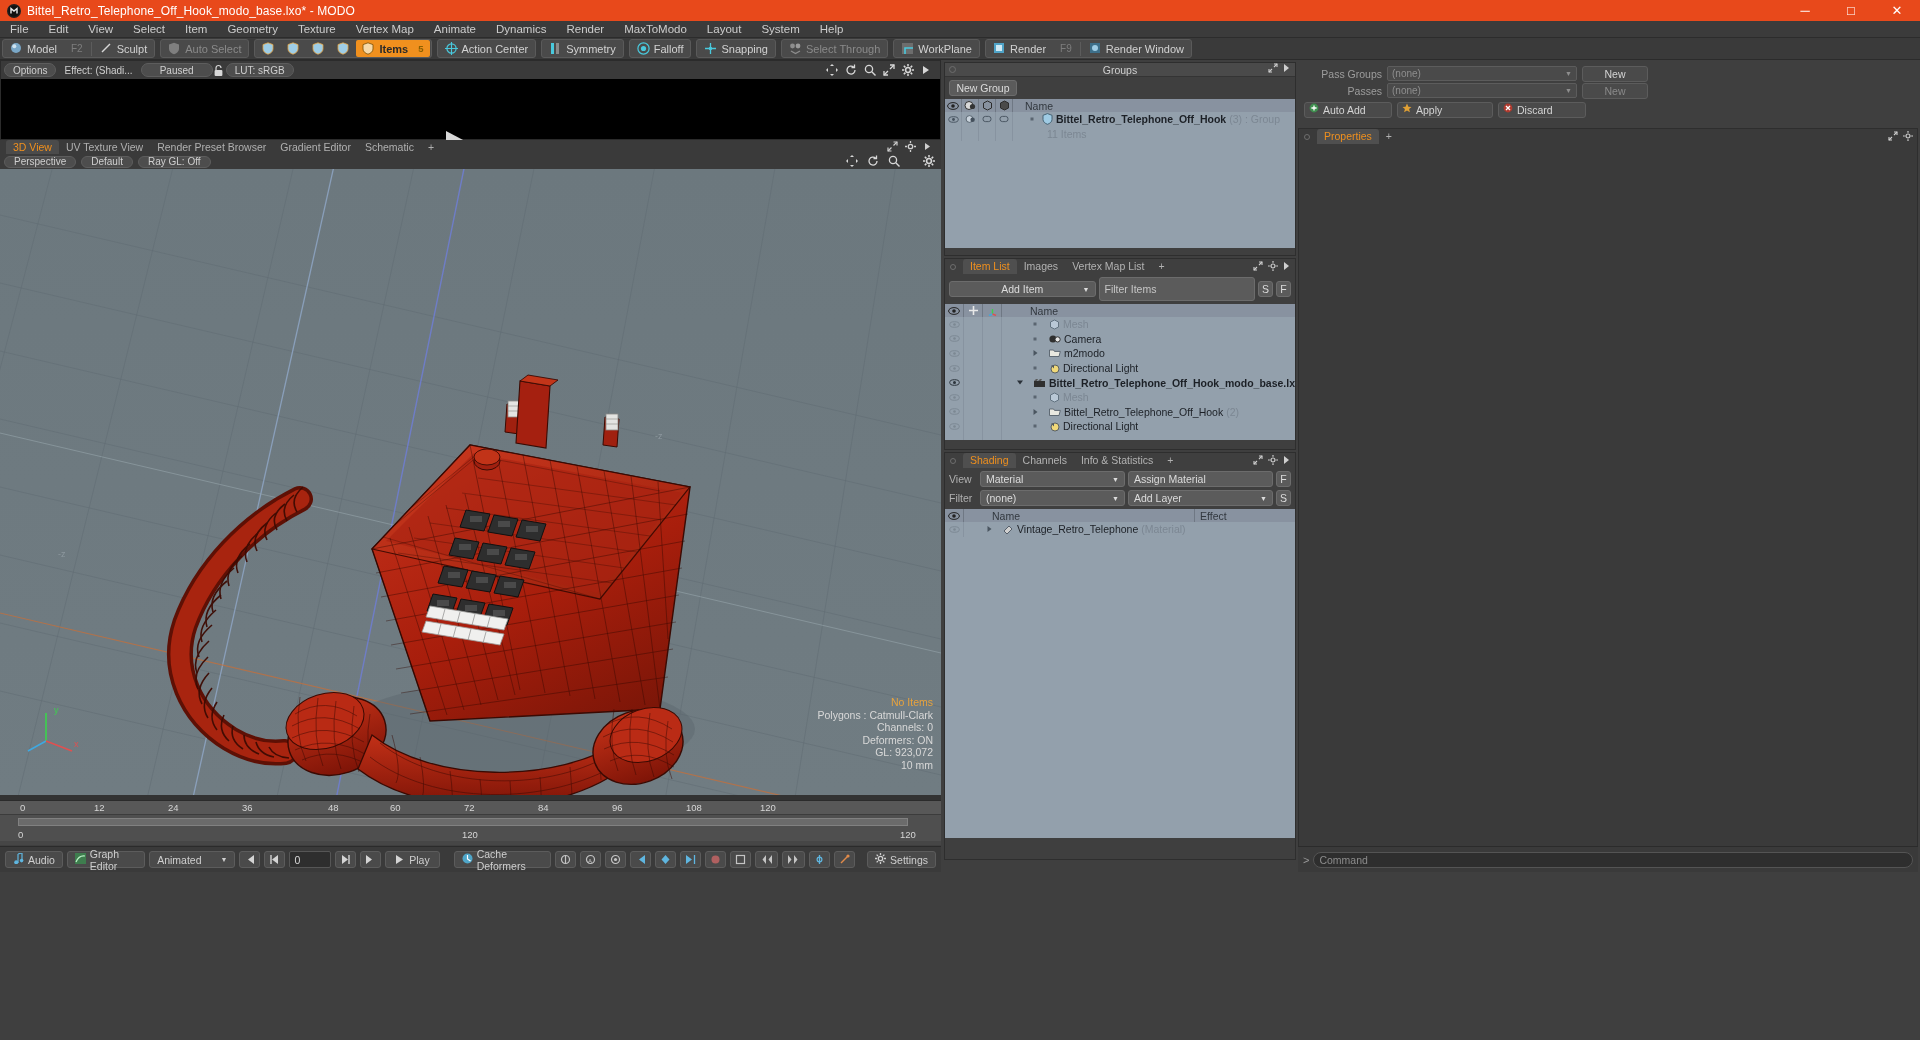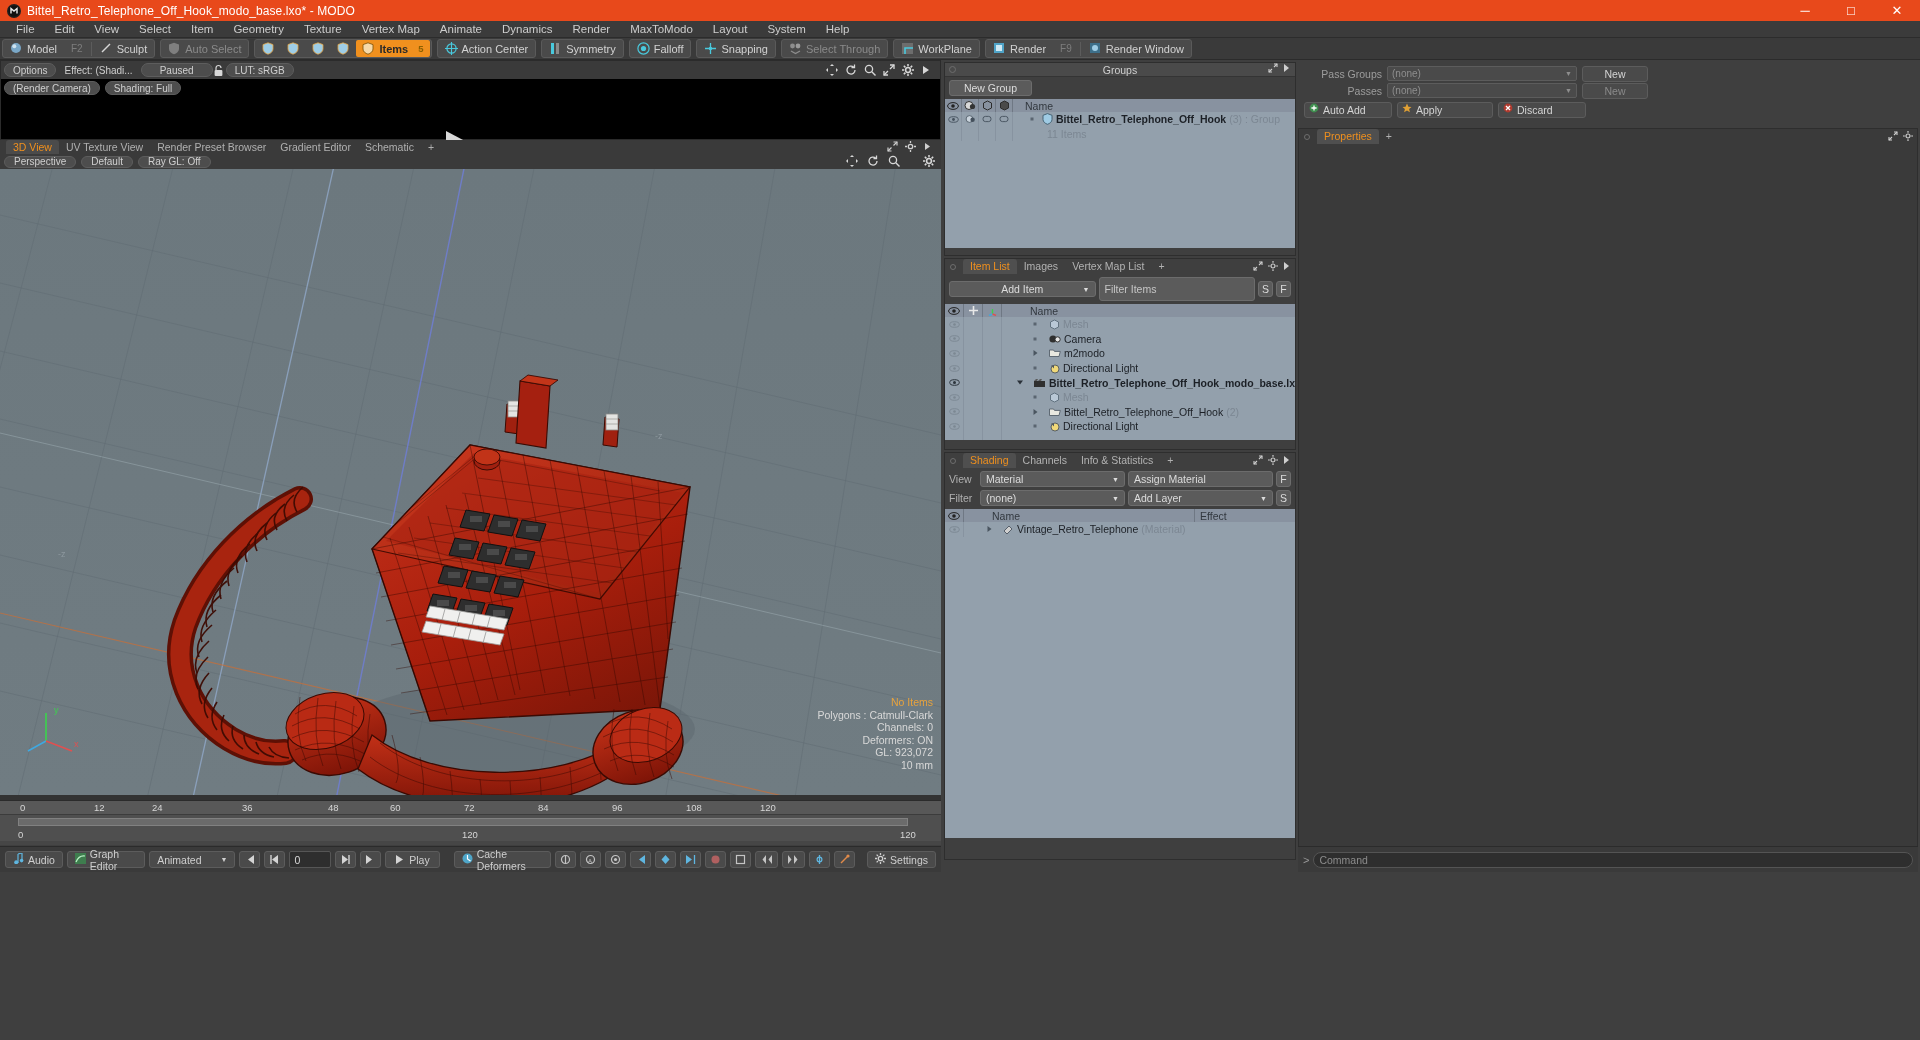--- a/index.html
+++ b/index.html
@@ -9,21 +9,21 @@
   
   .titlebar { height:21px; background:#e8491b; display:flex; align-items:center; padding:0 4px; position:relative; }
   .titlebar .tlogo { width:14px; height:14px; border-radius:50%; background:#1f1f1f; margin:0 6px 0 3px;
      display:flex; align-items:center; justify-content:center; }
   .titlebar .tlogo svg { display:block; }
   .titlebar .ttext { color:#fff; font-size:12px; letter-spacing:.1px; }
   .winbtns { position:absolute; right:0; top:0; height:21px; display:flex; }
   .winbtn { width:46px; height:21px; display:flex; align-items:center; justify-content:center; color:#fff; font-size:13px; }
 
   
-  .menubar { height:17px; background:#3b3b3b; display:flex; align-items:center; padding-left:6px;
+  .menubar { height:17px; background:#3b3b3b; display:flex; align-items:center; 
      border-bottom:1px solid #2c2c2c; }
   .menubar .mi { padding:0 10px; font-size:11.5px; color:#cdcdcd; line-height:17px; }
 
   
   .toolbar { height:22px; background:#3a3a3a; display:flex; align-items:center; gap:0px;
      border-bottom:1px solid #2b2b2b; padding:0 2px; }
   .tgroup { display:flex; align-items:center; height:19px; background:#4a4a4a; border:1px solid #5a5a5a;
      border-radius:3px; margin-right:5px; padding:0 1px; }
   .tbtn { height:17px; display:flex; align-items:center; gap:4px; padding:0 6px; font-size:11px; color:#d2d2d2;
      border-radius:2px; white-space:nowrap; }
@@ -372,24 +372,20 @@
               <path d="M6 0v2.2M6 9.8V12M0 6h2.2M9.8 6H12M1.8 1.8l1.6 1.6M8.6 8.6l1.6 1.6M10.2 1.8L8.6 3.4M3.4 8.6L1.8 10.2"></path>
             </g>
           </svg>
         </span>
       <span class="ico">
           <svg width="10" height="12">
             <path d="M2 2l6 4-6 4z" fill="#d8d8d8"></path>
           </svg>
         </span>
     </div>
-  </div>
-  <div class="pvbar2">
-    <div class="pvbtn">(Render Camera)</div>
-    <div class="pvbtn">Shading: Full</div>
   </div>
   <div class="playtri"></div>
 </div>
 
 <div class="vp3d">
   <div class="vptabs" id="vptabs">
     <div class="vptab active">3D View</div>
       <div class="vptab">UV Texture View</div>
       <div class="vptab">Render Preset Browser</div>
       <div class="vptab">Gradient Editor</div>
@@ -721,21 +717,21 @@
       <div>GL: 923,072</div>
       <div>10 mm</div>
     </div>
   </div>
 </div>
 
 <div class="timeline">
   <div class="tlruler" id="tlruler">
       <div class="tick" style="left: 20px;">0</div>
       <div class="tick" style="left: 94px;">12</div>
-      <div class="tick" style="left: 152px;">24</div>
+      <div class="tick" style="left: 168px;">24</div>
       <div class="tick" style="left: 242px;">36</div>
       <div class="tick" style="left: 316px; margin-left: 12px;">48</div>
       <div class="tick" style="left: 390px;">60</div>
       <div class="tick" style="left: 464px;">72</div>
       <div class="tick" style="left: 538px;">84</div>
       <div class="tick" style="left: 612px;">96</div>
       <div class="tick" style="left: 686px;">108</div>
       <div class="tick" style="left: 760px;">120</div>
     </div>
   <div class="tlbody">
@@ -901,21 +897,21 @@
             </svg>
           </span>
         <span class="ico" style="width:8px;flex:0 0 8px">
             <svg width="8" height="10">
               <path d="M1 1l5 4-5 4z" fill="#cfcfcf"></path>
             </svg>
           </span>
       </span>
     </div>
     <div style="padding:3px 4px">
-      <div class="rowbtn" style="width:83px">New Group</div>
+      <div class="rowbtn" style="width:68px">New Group</div>
     </div>
     <div class="listhdr">
       <div class="cell" style="width:17px">
           <svg width="12" height="8">
             <ellipse cx="6" cy="4" rx="5.4" ry="3.4" fill="none" stroke="#222" stroke-width="1"></ellipse>
             <circle cx="6" cy="4" r="1.8" fill="#222"></circle>
           </svg>
         </div>
       <div class="cell" style="width:17px">
           <svg width="12" height="9">

